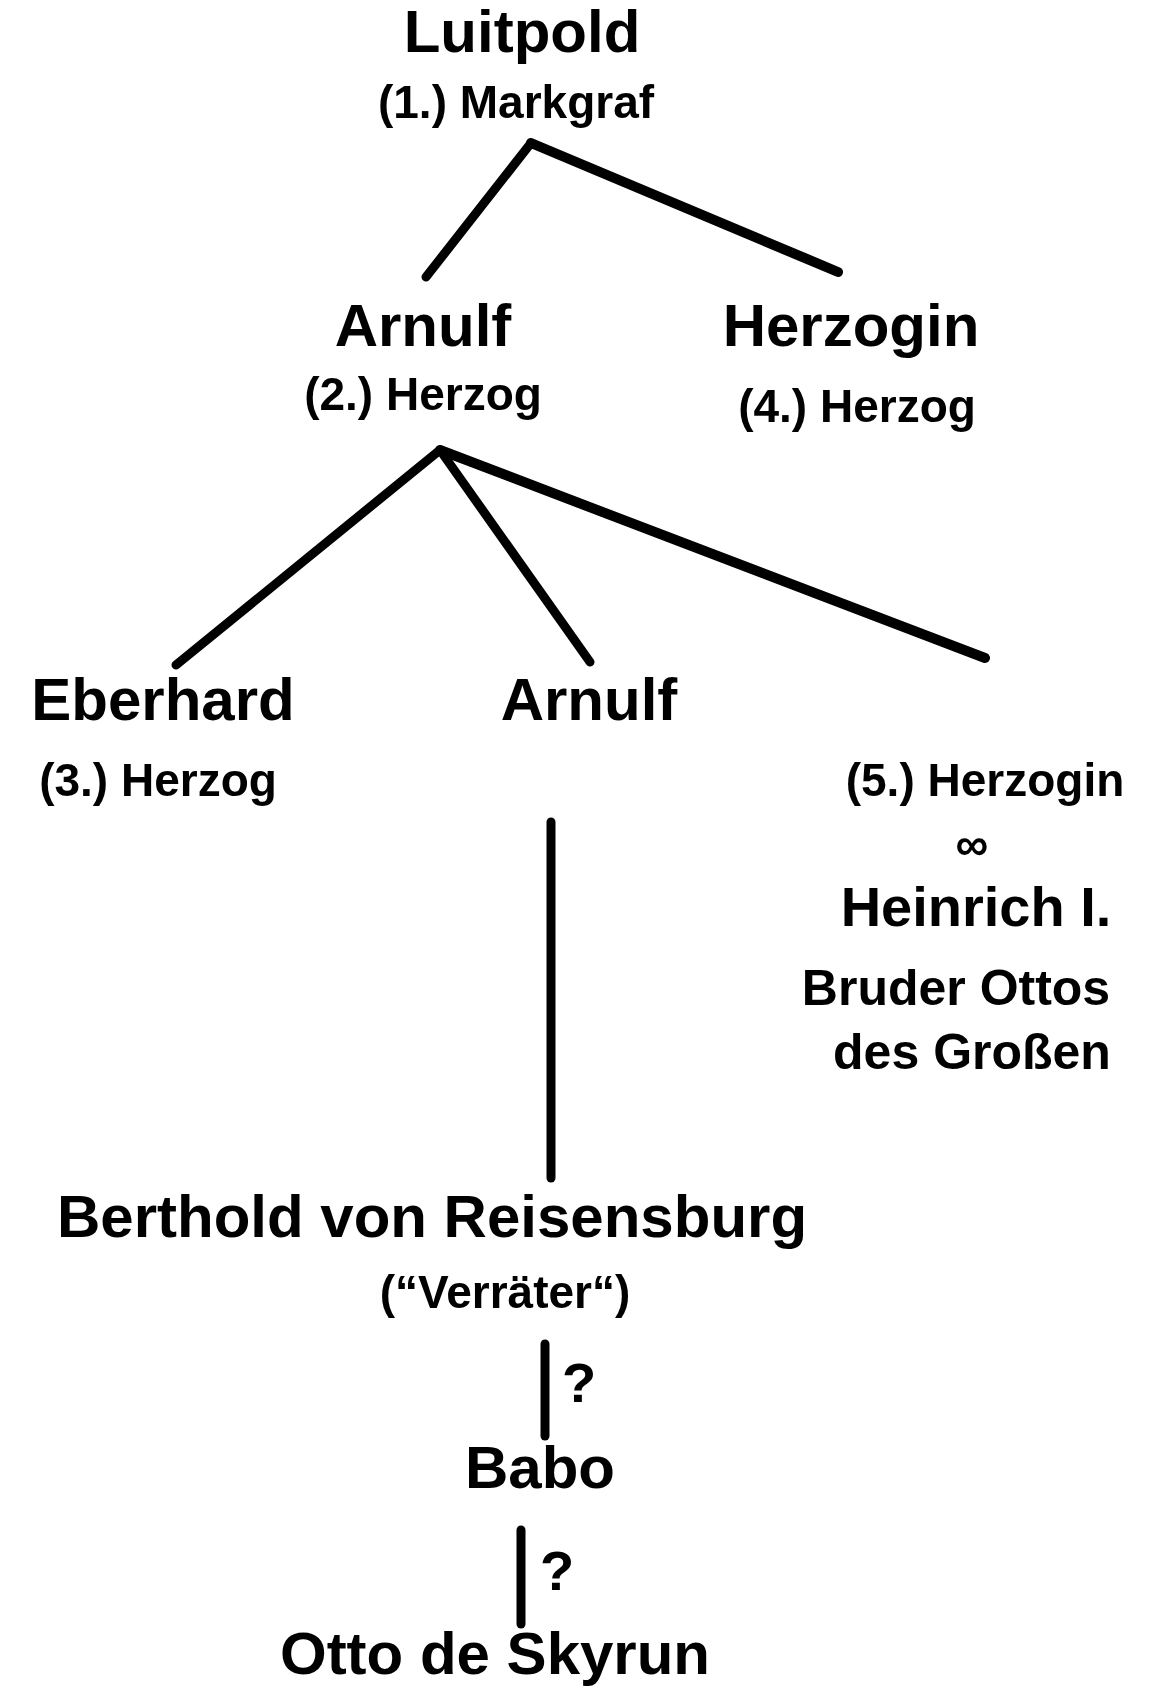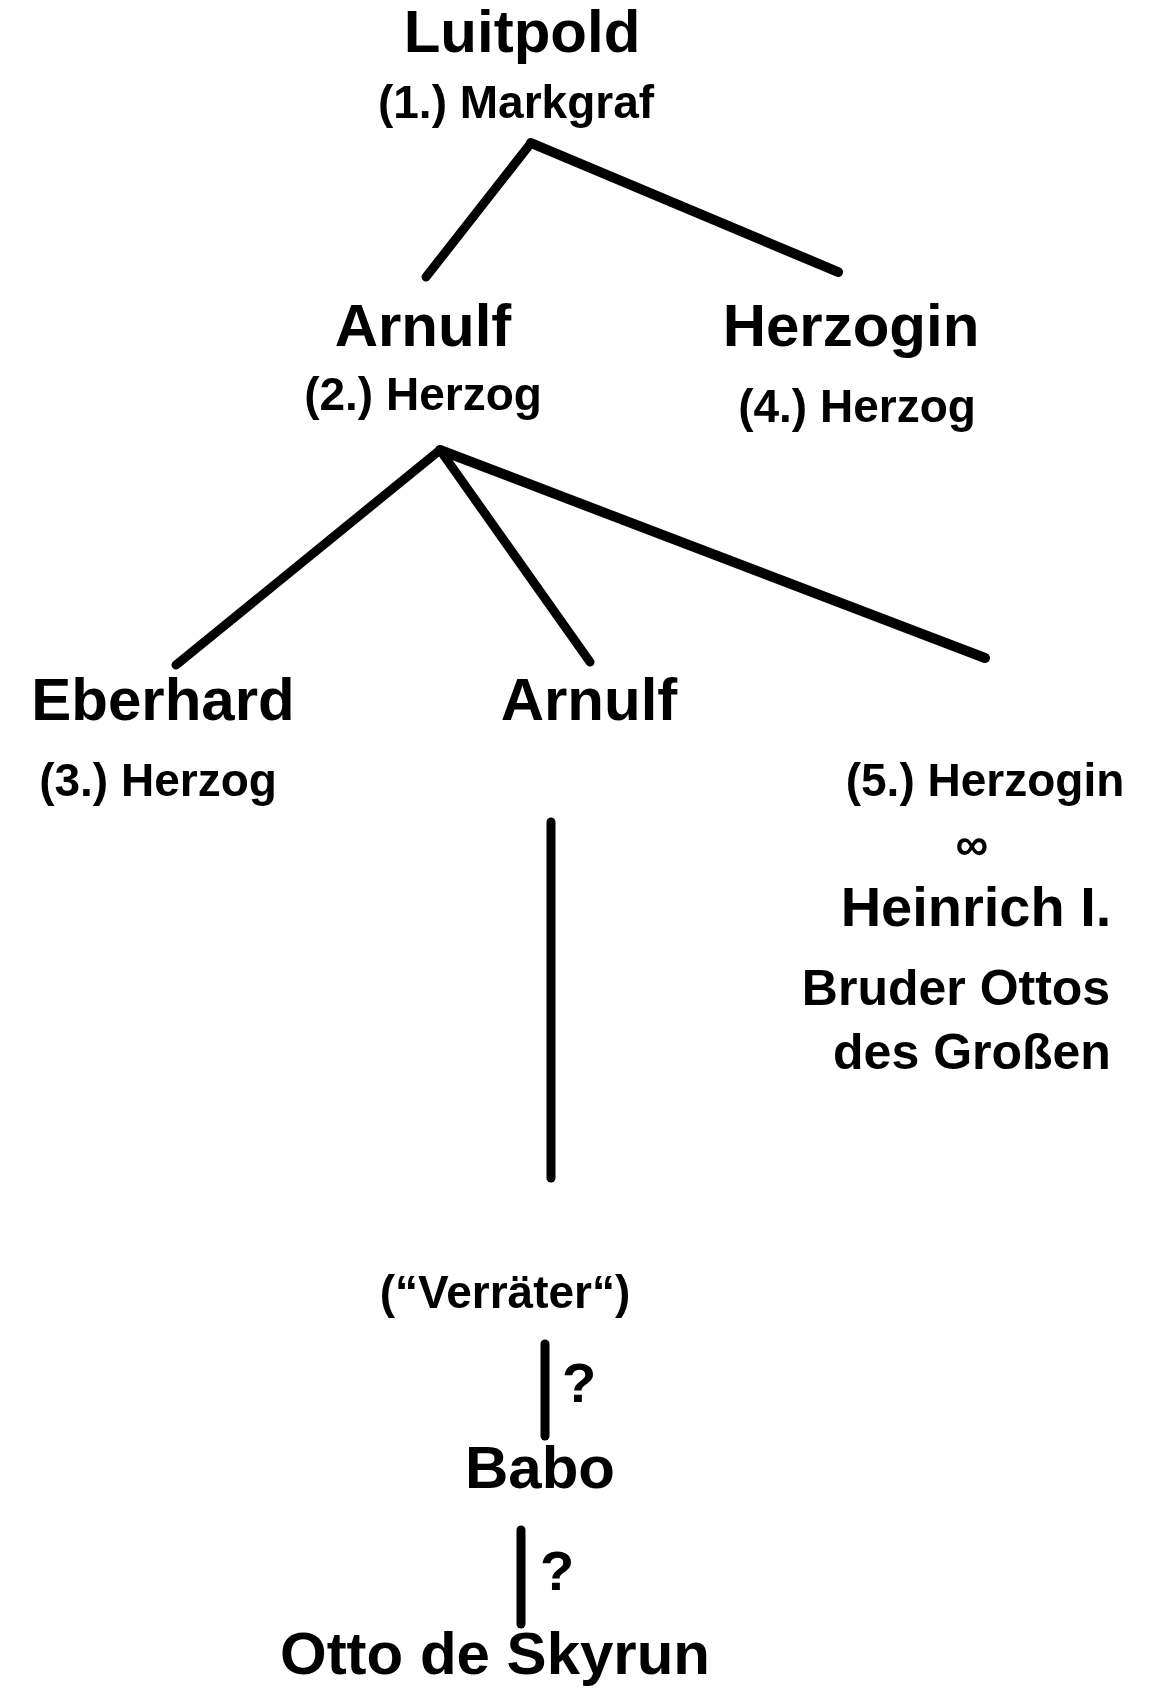--- a/index.html
+++ b/index.html
@@ -83,20 +83,21 @@
   <div class="label name" style="left:589px; top:668px;">Arnulf</div>
 
   <div class="label subtitle" style="left:985px; top:756px;">(5.) Herzogin</div>
 
   <div class="label marriage" style="left:972px; top:820px;">∞</div>
 
   <div class="label name-sm" style="left:976px; top:878px;">Heinrich I.</div>
   <div class="label desc" style="left:956px; top:962px;">Bruder Ottos</div>
   <div class="label desc" style="left:972px; top:1026px;">des Großen</div>
 
+  <div class="label name" style="left:432px; top:1185px;">Berthold von Reisensburg</div>
   <div class="label subtitle" style="left:505px; top:1268px;">(“Verräter“)</div>
 
   <div class="uncertain" style="left:562px; top:1350px;">?</div>
 
   <div class="label name" style="left:540px; top:1436px;">Babo</div>
 
   <div class="uncertain" style="left:540px; top:1538px;">?</div>
 
   <div class="label name" style="left:495px; top:1622px;">Otto de Skyrun</div>
 

